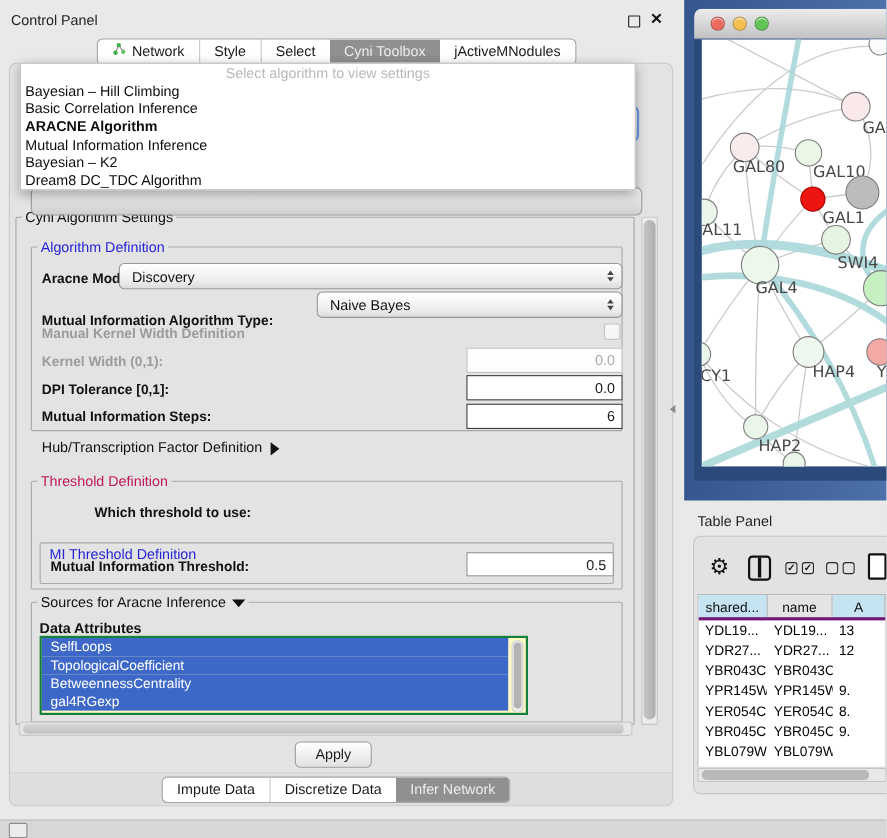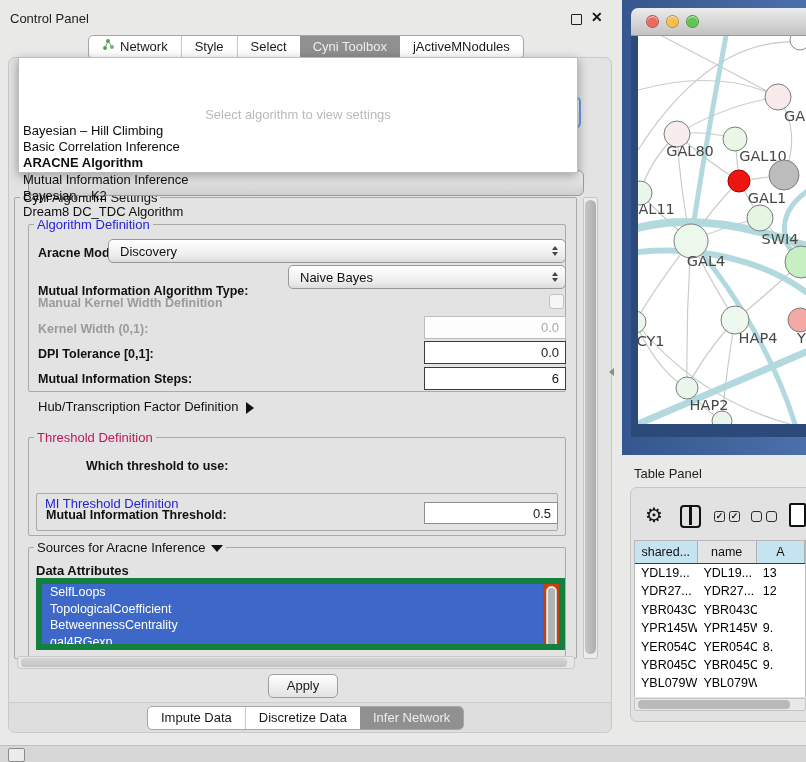--- a/index.html
+++ b/index.html
@@ -32,21 +32,21 @@
 
   
   #hidden-combo { left:28px; top:170px; width:556px; height:26px; border:1px solid #9b9b9b;
                   border-radius:6px; background:linear-gradient(#f4f4f4,#cfcfcf); z-index:5; }
   #focus-stepper { left:561px; top:96px; width:20px; height:33px; border:2px solid #6b9ae8;
                    border-radius:6px; background:linear-gradient(#ffffff,#d8d8d8); z-index:6; }
 
   
   #algo-popup { left:18px; top:57px; width:560px; height:116px; background:#fff;
                 border:1px solid #bdbdbd; box-shadow:0 3px 10px rgba(0,0,0,.35); z-index:20; }
-  #algo-placeholder { text-align:center; color:#b9b9b9; font-size:13px; line-height:17px;margin-top:48px; }
+  #algo-placeholder { text-align:center; color:#b9b9b9; font-size:13px; line-height:17px; }
   .algo-item { padding-left:4px; font-size:13px; line-height:16.2px; color:#0d0d0d; }
   .algo-item.bold { font-weight:bold; }
 
   
   .group { border:1px solid #a9a9a9; border-radius:2px; }
   .legend { position:absolute; font-size:13px; padding:0 3px; background:#e3e3e3; white-space:nowrap; }
   .legend.blue { color:#2525d6; }
   .legend.green { color:#be185d; }
 
   #settings-box { left:14px; top:197px; width:563px; height:462px; }
@@ -76,22 +76,22 @@
   #manual-checkbox { left:549px; top:294px; width:15px; height:15px; border:1px solid #c2c2c2;
                      border-radius:3px; background:#f6f6f6; }
 
   .tri-right { display:inline-block; width:0; height:0; border-top:6px solid transparent;
                border-bottom:6px solid transparent; border-left:8px solid #111; margin-left:8px;
                vertical-align:middle; }
   .tri-down-sm { display:inline-block; width:0; height:0; border-left:6px solid transparent;
                border-right:6px solid transparent; border-top:7px solid #111; margin-left:6px;
                vertical-align:middle; }
 
-  #attr-listbox { left:36px; top:578px; width:529px; height:72px; background:#c2410c;
-                  border:6px solid #15803d; overflow:hidden; }
+  #attr-listbox { left:36px; top:578px; width:444px; height:72px; background:#fef9c3;
+                  border:2px solid #15803d; overflow:hidden; }
   .attr-item { height:16.5px; line-height:16.5px; font-size:12.5px; color:#fff;
                background:#3e68c8; padding-left:8px; margin-right:16px; }
   #attr-vscroll { position:absolute; right:2px; top:2px; width:11px; height:66px;
                   background:#ececec; border:1px solid #d0d0d0; border-radius:5px; }
   #attr-vthumb { position:absolute; left:1px; top:1px; width:7px; height:60px; background:#b3b3b3; border-radius:4px; }
 
   #h-scroll { left:17px; top:656px; width:558px; height:13px; background:#e6e6e6;
               border:1px solid #c9c9c9; border-radius:3px; }
   #h-thumb { position:absolute; left:3px; top:1px; width:546px; height:9px;
              background:linear-gradient(#d6d6d6,#c2c2c2); border-radius:4px; }
@@ -123,21 +123,21 @@
   #gear-icon { left:645px; top:503px; font-size:20px; color:#141414; }
   #split-icon { left:680px; top:505px; width:21px; height:23px; border:2.5px solid #111; border-radius:4px; }
   #split-icon::after { content:""; position:absolute; left:7px; top:0; width:2.5px; height:18px; background:#111; }
   .cb { position:absolute; width:11px; height:11px; border:1.8px solid #2a2a2a; border-radius:2.5px;
         font-size:9px; line-height:8px; text-align:center; color:#111; font-weight:bold; }
   #page-icon { left:789px; top:503px; width:17px; height:24px; border:2.5px solid #111;
                border-radius:2px; background:#fff; }
 
   #data-table { left:634px; top:540px; width:172px; height:157px; background:#fff;
                 border:1px solid #b9b9b9; border-bottom:none; overflow:hidden; }
-  .t-header { display:flex; height:23px; border-bottom:1px solid #701a75; }
+  .t-header { display:flex; height:23px; border-bottom:3px solid #701a75; }
   .t-hcell { font-size:12.5px; color:#111; text-align:center; line-height:22px;
              border-right:1px solid #b0b0b0; overflow:hidden; white-space:nowrap; }
   .t-row { display:flex; height:18.4px; }
   .t-cell { font-size:12.5px; line-height:18.4px; padding-left:6px; overflow:hidden; white-space:nowrap; color:#000; }
   .c1 { width:78px; } .c2 { width:74px; } .c3 { width:60px; }
   #table-hscroll { left:634px; top:698px; width:172px; height:13px; background:#e8e8e8;
                    border:1px solid #c4c4c4; border-radius:2px; }
   #table-hthumb { position:absolute; left:3px; top:1px; width:152px; height:9px;
                   background:#b9b9b9; border-radius:4px; }
 

